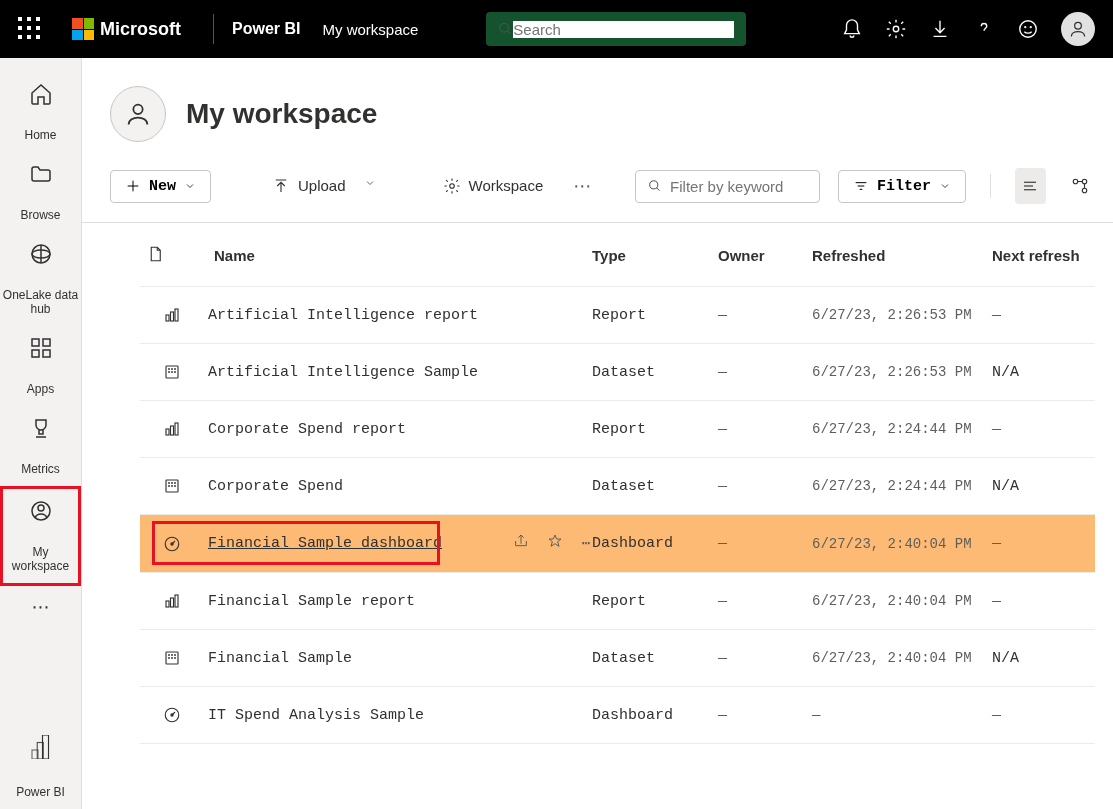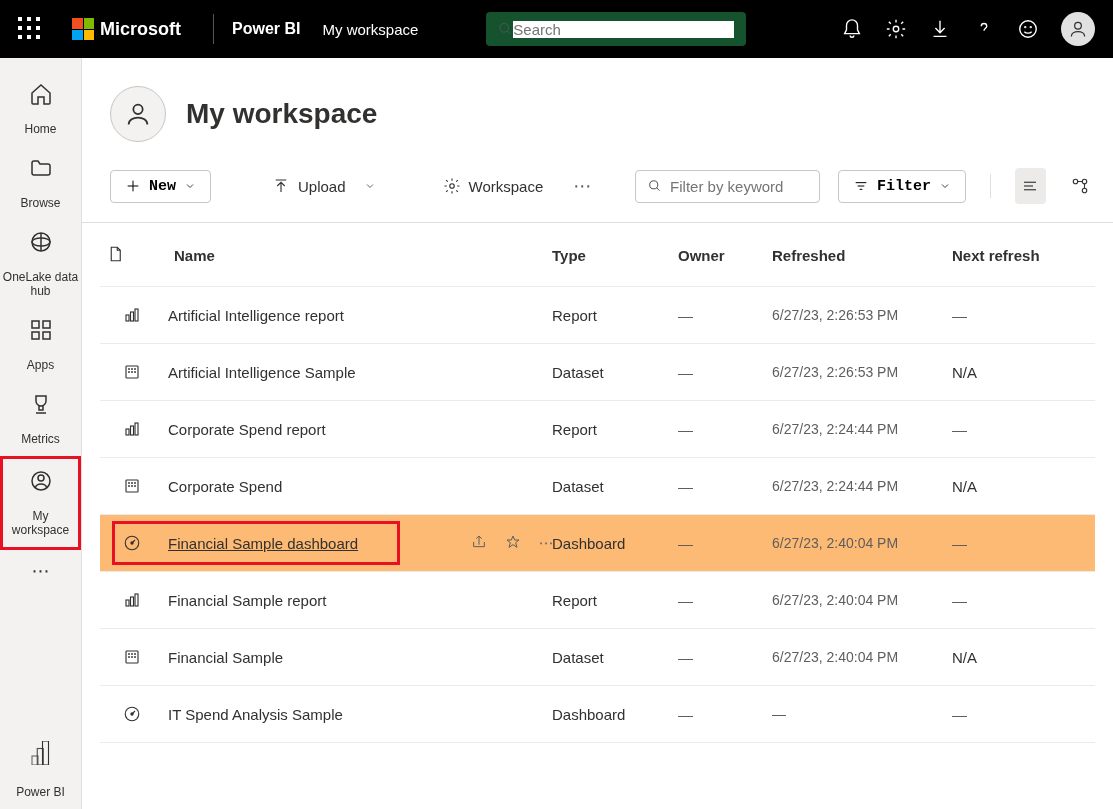--- a/index.html
+++ b/index.html
@@ -19,50 +19,50 @@
     .search-box { flex:0 0 260px; background:#14532d; border-radius:4px; height:34px; display:flex; align-items:center; padding:0 12px; margin-left: 56px; }
     .search-box svg { width:16px;height:16px; stroke:#555;}
     .search-box input { border:none; outline:none; font-size:15px; width:100%; }
     .header-gap { flex:1; }
     .header-icons { display:flex; gap:22px; align-items:center; }
     .header-icons .hicon { color:#fff; width:22px; height:22px; display:flex; align-items:center; justify-content:center; cursor:pointer; }
     .avatar-circle { width:34px; height:34px; border-radius:50%; background:#e1e1e1; display:flex; align-items:center; justify-content:center; }
     
     
     .left-nav { position:absolute; top:58px; left:0; bottom:0; width:82px; background:#f3f2f1; border-right:1px solid #e1dfdd; display:flex; flex-direction:column; padding-top:14px; }
-    .nav-item { display:flex; flex-direction:column; align-items:center; gap:16px; padding: 10px 0; cursor:pointer; text-align:center; font-size:12px; color:#323130; }
+    .nav-item { display:flex; flex-direction:column; align-items:center; gap:22px; padding: 10px 0; cursor:pointer; text-align:center; font-size:12px; color:#323130; }
     .nav-item svg { width:24px; height:24px; }
     .nav-item.highlighted { border: 3px solid #e81123; }
     .nav-more { text-align:center; font-size:18px; padding:10px 0; }
     .nav-spacer { flex:1; }
     .nav-pbi-logo { width:18px; height:24px; margin: 0 auto 4px; }
     
     
     .main { position:absolute; left:82px; top:58px; right:0; bottom:0; background:#fff; overflow:auto; }
     .page-head { display:flex; align-items:center; gap:20px; padding: 28px 0 26px 28px; }
     .ws-avatar { width:56px; height:56px; border-radius:50%; border:1px solid #c8c6c4; display:flex; align-items:center; justify-content:center; background:#f3f2f1; }
     .page-title { font-size:28px; font-weight:600; }
     
     .toolbar { display:flex; align-items:center; padding: 0 18px 18px 28px; gap:18px; border-bottom:1px solid #e1dfdd; }
     .btn { border:1px solid #c8c6c4; border-radius:4px; padding: 7px 14px; background:#fff; display:flex; align-items:center; gap:8px; font-size:15px; cursor:pointer;font-family:Liberation Mono, monospace; }
     .btn.bold { font-weight:600; }
-    .tool-link { display:flex; align-items:center; gap:8px; font-size:15px; cursor:pointer; padding:6px; }
+    .tool-link { display:flex; align-items:flex-start; gap:8px; font-size:15px; cursor:pointer; padding:6px; }
     .tool-more { font-size:18px; letter-spacing:2px; cursor:pointer; padding:6px; color:#5e5e5e;}
     .filter-box { border:1px solid #c8c6c4; border-radius:4px; padding:7px 12px; display:flex; align-items:center; gap:8px; width: 210px;}
     .filter-box input { border:none; outline:none; font-size:15px; width:100%; }
     .tool-divider { width:1px; height:24px; background:#e1dfdd; margin:0 6px;}
     .view-btn { width:36px; height:36px; border-radius:4px; display:flex; align-items:center; justify-content:center; cursor:pointer;}
     .view-btn.active { background:#edebe9; }
     .toolbar-gap { width:22px; }
     
     
-    .table { padding: 0 18px 0 18px; }
+    .table { padding: 0 18px 0 18px; margin-left: 40px; }
     .thead, .trow { display:grid; grid-template-columns: 68px 310px 68px 126px 94px 180px 130px; align-items:center; border-bottom:1px solid #edebe9; }
     .thead { font-weight:600; font-size:15px; padding: 22px 0 20px; }
-    .trow { padding: 18px 0 18px; font-size:15px; }
+    .trow { padding: 18px 0 18px; font-size:15px;font-family:Liberation Mono, monospace; }
     .trow.selected { background:#fdba74; }
     .trow.highlight-box { position:relative; }
     .trow.highlight-box .hbox { position:absolute; left:12px; top:6px; width:288px; height:44px; border:3px solid #e81123; pointer-events:none; }
     .cell { padding-left: 6px; }
     .cell-name { display:flex; align-items:center; gap:10px; padding-left:0; }
     .cell-name.underline .txt { text-decoration: underline; }
     .cell-actions { display:flex; gap:18px; align-items:center; justify-content:center; color:#5e5e5e; }
     .item-icon { width:20px; height:20px; display:flex; align-items:center; justify-content:center; margin-left:22px; }
     .refreshed-cell { color:#605e5c; font-size:14px; }
     .dash { color:#605e5c; }

